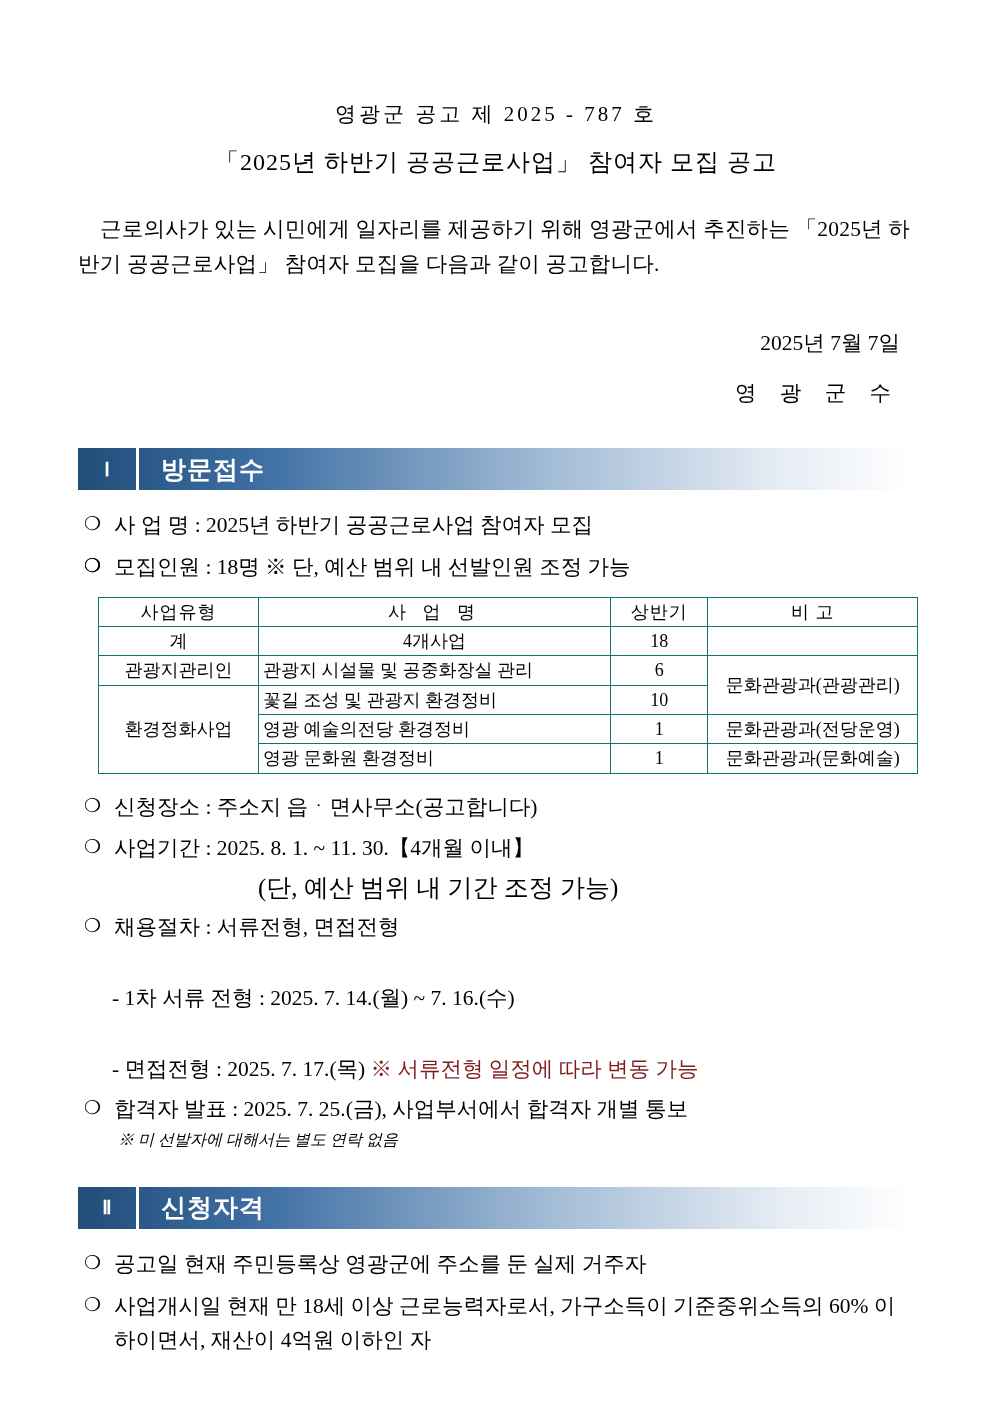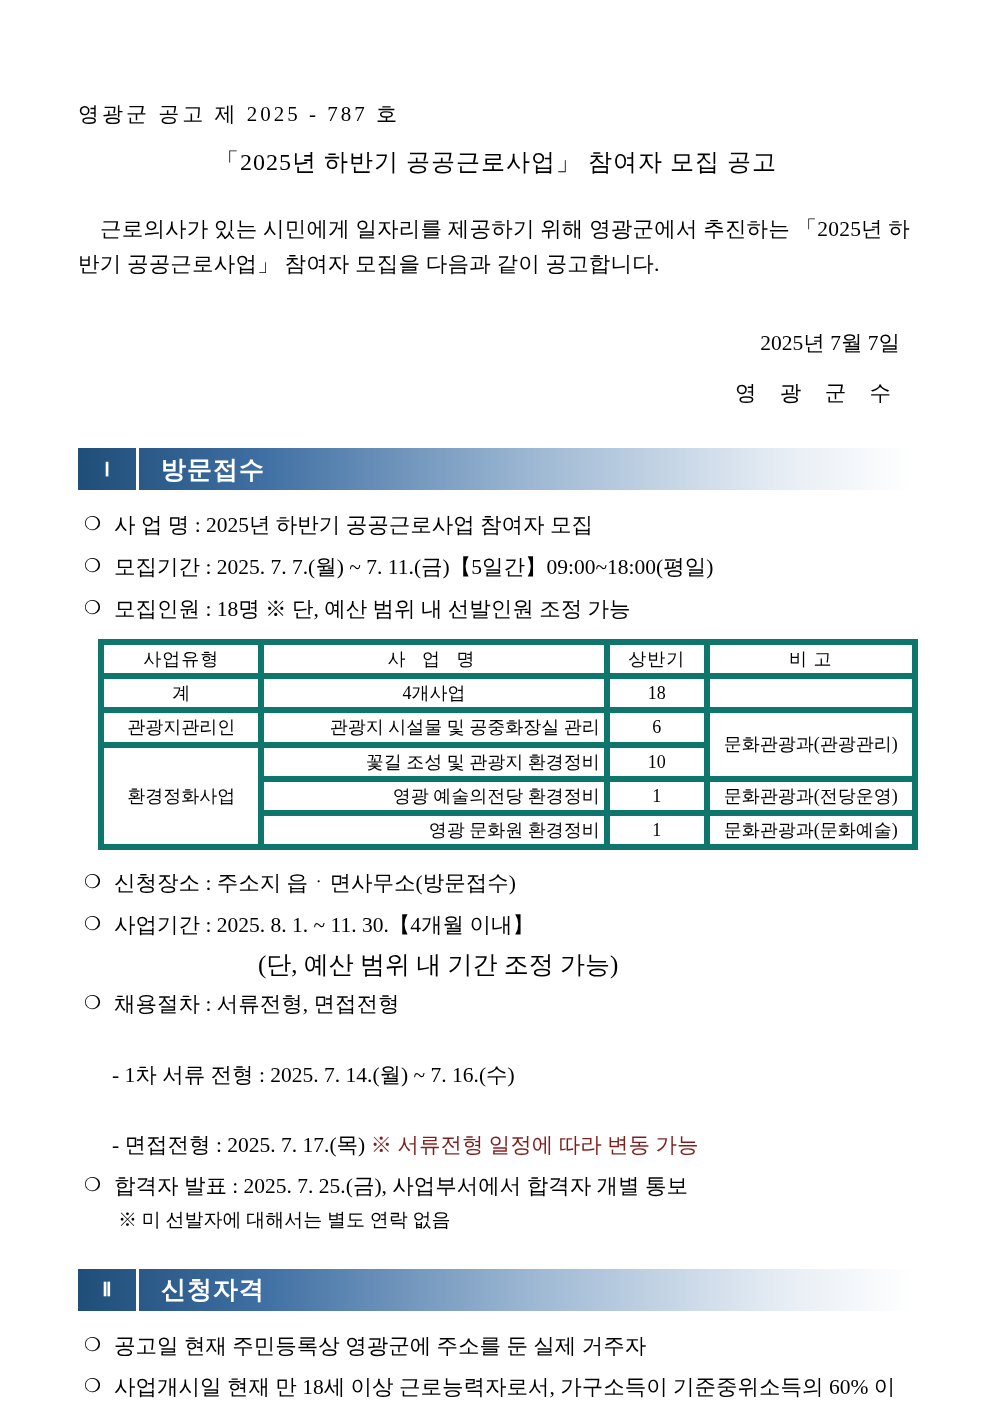--- a/index.html
+++ b/index.html
@@ -17,20 +17,21 @@
   }
   .page {
     padding: 100px 78px 0 78px;
     box-sizing: border-box;
     width: 992px;
   }
   .notice-no {
     font-size: 21px;
     letter-spacing: 3px;
     margin-bottom: 18px;
+    text-align: center;
   }
   .doc-title {
     text-align: center;
     font-size: 24px;
     font-weight: normal;
     letter-spacing: 1px;
     margin: 14px 0 34px 0;
   }
   .intro {
     font-size: 21.5px;
@@ -104,53 +105,54 @@
     margin-bottom: 6px;
     margin-top: 36px;
   }
   .indent-note {
     font-size: 25px;
     padding-left: 180px;
     margin-top: -2px;
     margin-bottom: 6px;
   }
   .small-note {
-    font-size: 19px;
+    font-size: 16px;
     padding-left: 40px;
     margin-top: -4px;
+    font-style: italic;
   }
   .blue {
     color: #7f1d1d;
   }
   table.biz {
     border-collapse: collapse;
     width: 100%;
     margin: 12px 0 16px 20px;
     width: 820px;
     font-size: 18px;
     text-align: center;
   }
   table.biz th, table.biz td {
-    border: 6px solid #0f766e;
+    border: 1px solid #0f766e;
     padding: 2px 4px;
     line-height: 1.35;
     font-weight: normal;
   }
   table.biz thead th {
     letter-spacing: 1px;
   }
   table.biz .wide-spc {
     letter-spacing: 6px;
   }
   .c1 { width: 158px; }
   .c2 { width: 360px; }
   .c3 { width: 92px; }
   .c4 { width: 210px; }
   td.left {
-    text-align: right;
+    text-align: left;
     padding-left: 8px;
   }
 </style>
 </head>
 <body>
 
 <div class="page">
 
   <div class="notice-no">영광군 공고 제 2025 - 787 호</div>
 
@@ -169,21 +171,20 @@
     <div class="stitle">방문접수</div>
   </div>
 
   <ul class="bullets">
     <li>
       <span class="bullet">❍</span>
       <span>사 업 명 : 2025년 하반기 공공근로사업 참여자 모집</span>
     </li>
     <li>
       <span class="bullet">❍</span>
-      <span>모집기간 : 2025. 7. 7.(월) ~ 7. 11.(금)【5일간】09:00~18:00(평일)</span>
     </li>
     <li>
       <span class="bullet">❍</span>
       <span>모집인원 : 18명 ※ 단, 예산 범위 내 선발인원 조정 가능</span>
     </li>
   </ul>
 
   <table class="biz">
     <thead>
       <tr>
@@ -220,21 +221,21 @@
         <td class="left">영광 문화원 환경정비</td>
         <td>1</td>
         <td>문화관광과(문화예술)</td>
       </tr>
     </tbody>
   </table>
 
   <ul class="bullets">
     <li>
       <span class="bullet">❍</span>
-      <span>신청장소 : 주소지 읍ㆍ면사무소(방문접수)</span>
+      <span>신청장소 : 주소지 읍ㆍ면사무소(공고합니다)</span>
     </li>
     <li>
       <span class="bullet">❍</span>
       <span>사업기간 : 2025. 8. 1. ~ 11. 30.【4개월 이내】</span>
     </li>
   </ul>
   <div class="indent-note">(단, 예산 범위 내 기간 조정 가능)</div>
 
   <ul class="bullets">
     <li>

